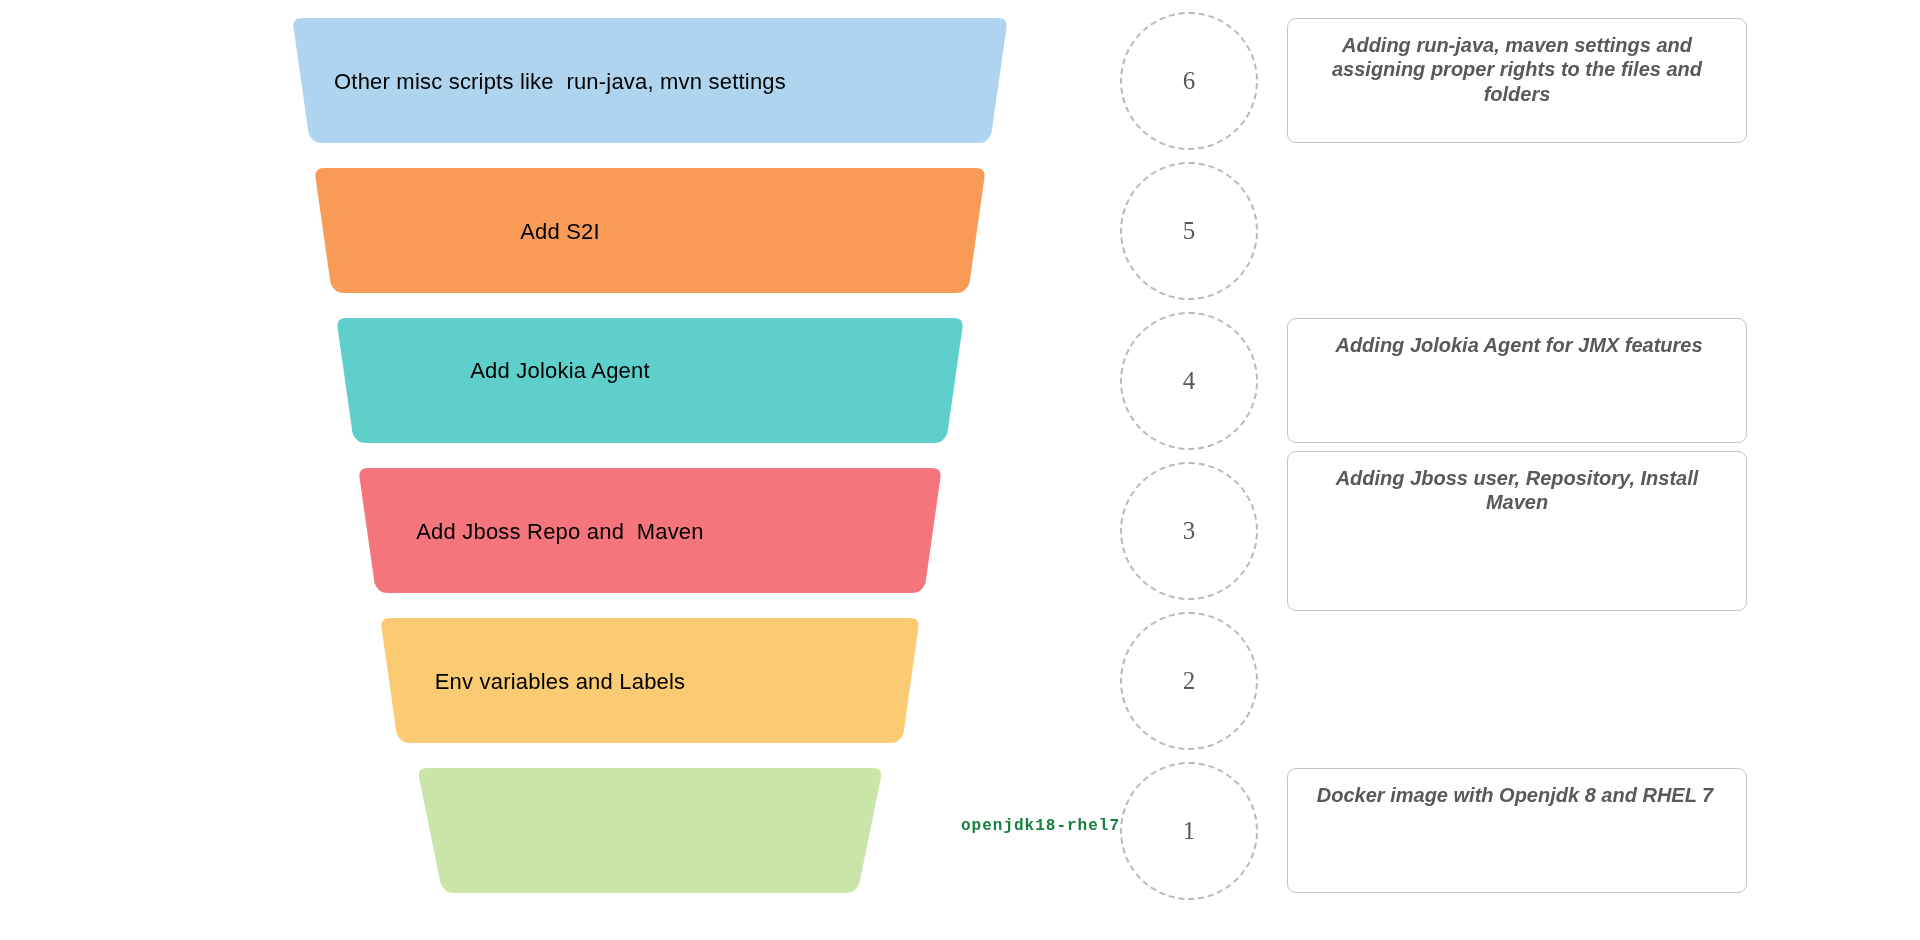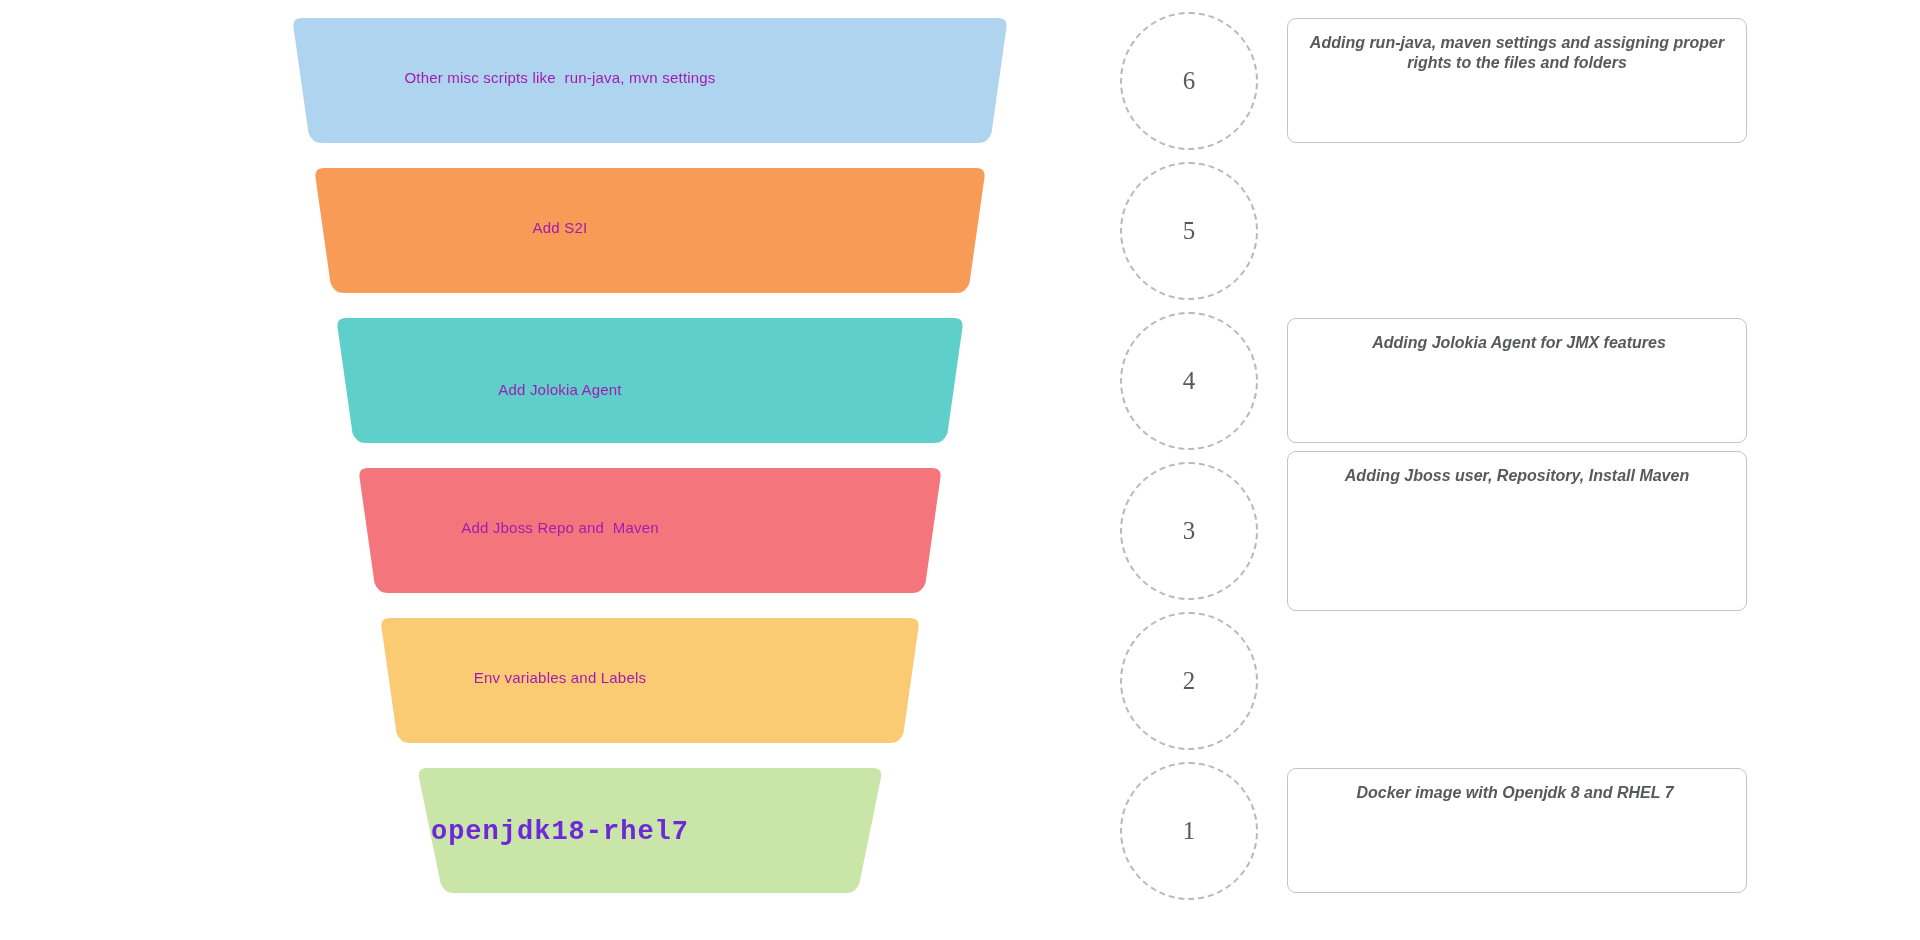--- a/index.html
+++ b/index.html
@@ -34,33 +34,34 @@
     position: absolute;
     left: 0;
     top: 0;
     width: 1120px;
     height: 940px;
   }
   .funnel-label {
     position: absolute;
     width: 1120px;
     text-align: center;
-    color: #a21caf;
+    color: #000000;
     font-family: "Liberation Sans", sans-serif;
-    font-size: 15px;
+    font-size: 22px;
     letter-spacing: 0.2px;
     white-space: pre;
     pointer-events: none;
   }
   .funnel-label.mono {
     font-family: "Liberation Mono", monospace;
-    font-size: 27px;
+    font-size: 16px;
     font-weight: 700;
     letter-spacing: 1px;
-    color: #6d28d9;
+    color: #15803d;
+    text-align: right;
   }
 
   
   #legend {
     position: absolute;
     left: 1120px;
     top: 0;
     width: 800px;
     height: 940px;
   }
@@ -97,21 +98,21 @@
     background: #ffffff;
     display: flex;
     align-items: flex-start;
     justify-content: center;
     padding: 14px 16px 0 16px;
   }
   .step-card-text {
     font-family: "Liberation Sans", sans-serif;
     font-weight: bold;
     font-style: italic;
-    font-size: 16px;
+    font-size: 20px;
     line-height: 1.22;
     color: #58595b;
     text-align: center;
   }
 </style>
 </head>
 <body>
 
 <div id="stage">
 
@@ -120,21 +121,21 @@
         <path d="M 302 18 L 998 18 Q 1008 18 1006.4 28 L 991.5 133 Q 988 143 978 143 L 322 143 Q 312 143 308.5 133 L 293.6 28 Q 292 18 302 18 Z" fill="#AED4EF"></path>
         <path d="M 324 168 L 976 168 Q 986 168 984.4 178 L 969.5 283 Q 966 293 956 293 L 344 293 Q 334 293 330.5 283 L 315.6 178 Q 314 168 324 168 Z" fill="#F79B56"></path>
         <path d="M 346 318 L 954 318 Q 964 318 962.4 328 L 947.5 433 Q 944 443 934 443 L 366 443 Q 356 443 352.5 433 L 337.6 328 Q 336 318 346 318 Z" fill="#5ECFCB"></path>
         <path d="M 368 468 L 932 468 Q 942 468 940.4 478 L 925.5 583 Q 922 593 912 593 L 388 593 Q 378 593 374.5 583 L 359.6 478 Q 358 468 368 468 Z" fill="#F4767C"></path>
         <path d="M 390 618 L 910 618 Q 920 618 918.4 628 L 903.5 733 Q 900 743 890 743 L 410 743 Q 400 743 396.5 733 L 381.6 628 Q 380 618 390 618 Z" fill="#FBCB73"></path>
         <path d="M 427 768 L 873 768 Q 883 768 880.84 778 L 859.5 883 Q 856 893 846 893 L 454 893 Q 444 893 440.5 883 L 419.16 778 Q 417 768 427 768 Z" fill="#C9E6A8"></path>
       </svg>
     <div id="funnel-labels">
         <div class="funnel-label" style="top: 68.5px;">Other misc scripts like  run-java, mvn settings</div>
         <div class="funnel-label" style="top: 218.5px;">Add S2I</div>
-        <div class="funnel-label" style="top: 381px; text-align: center;">Add Jolokia Agent</div>
+        <div class="funnel-label" style="top: 358px; text-align: center;">Add Jolokia Agent</div>
         <div class="funnel-label" style="top: 518.5px;">Add Jboss Repo and  Maven</div>
         <div class="funnel-label" style="top: 668.5px;">Env variables and Labels</div>
         <div class="funnel-label mono" style="top: 816.5px;">openjdk18-rhel7</div>
       </div>
   </div>
 
   <div id="legend">
       <div class="legend-row" style="top: 18px; height: 125px;">
         <div class="step-circle">
           <span class="step-number">6</span>

